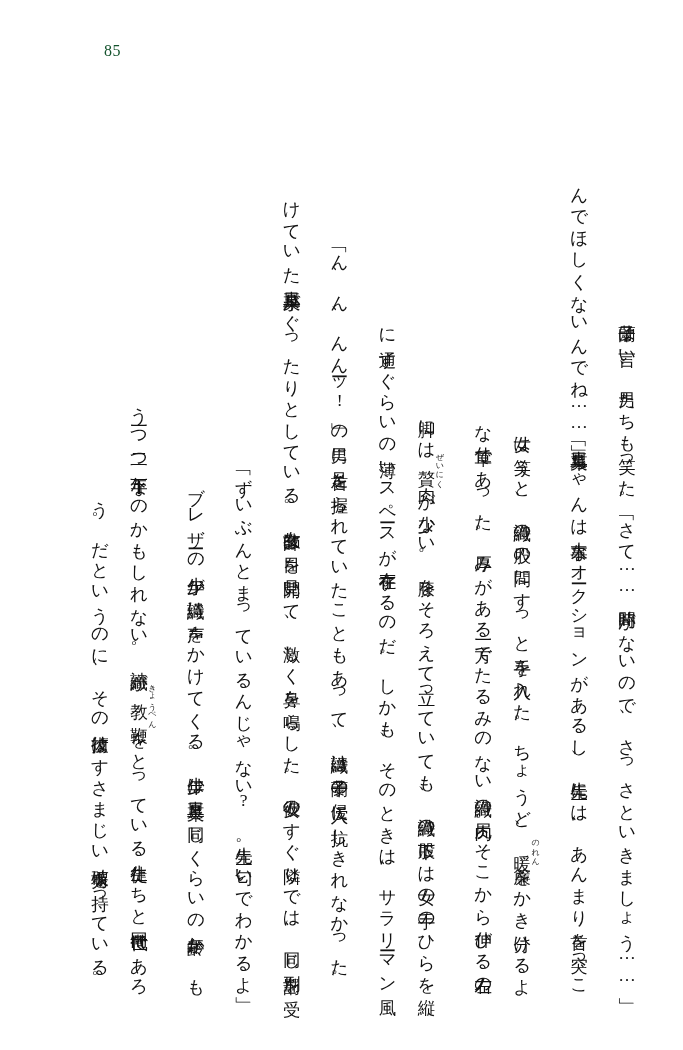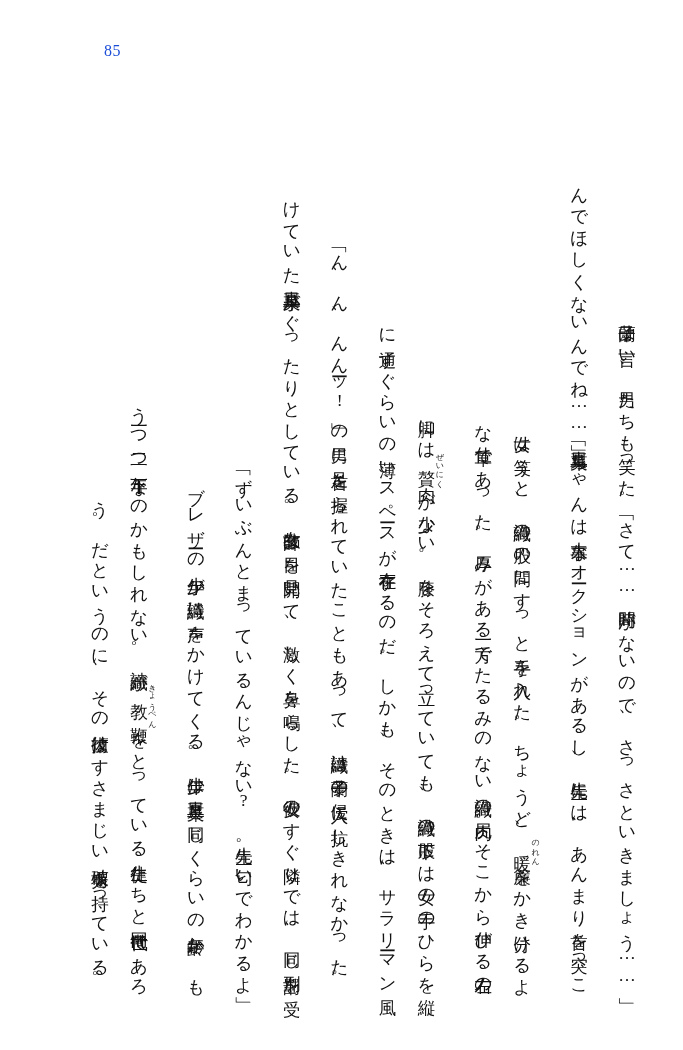--- a/index.html
+++ b/index.html
@@ -21,21 +21,21 @@
     width: 683px;
     height: 1050px;
     background: #ffffff;
   }
   .page-number {
     position: absolute;
     top: 42px;
     left: 104px;
     font-size: 16px;
     letter-spacing: 0.5px;
-    color: #1d4ed8;
+    color: #14532d;
     font-family: "Liberation Serif", "DejaVu Serif", serif;
     text-align: right;
   }
   .text-block {
     position: absolute;
     top: 88px;
     left: 60px;
     width: 575px;
     height: 900px;
     writing-mode: vertical-rl;

